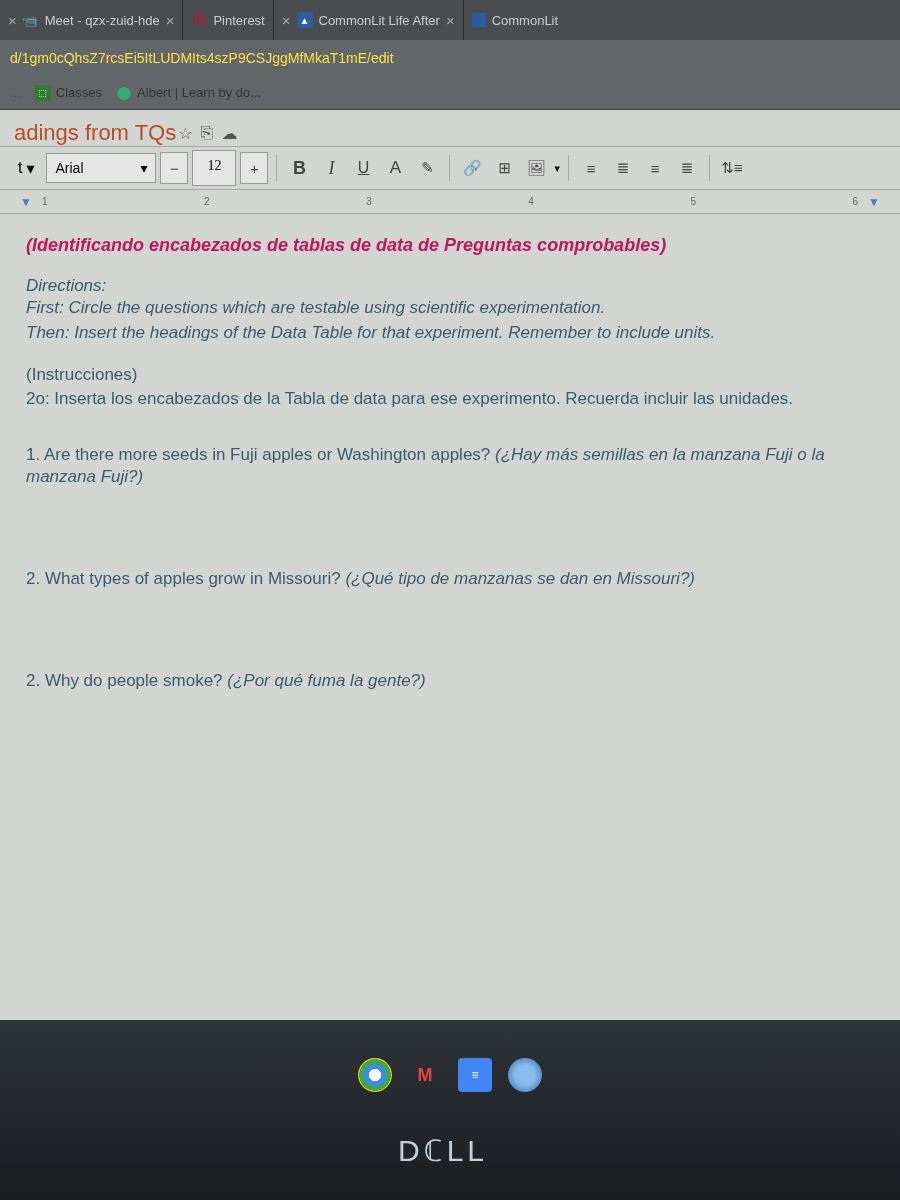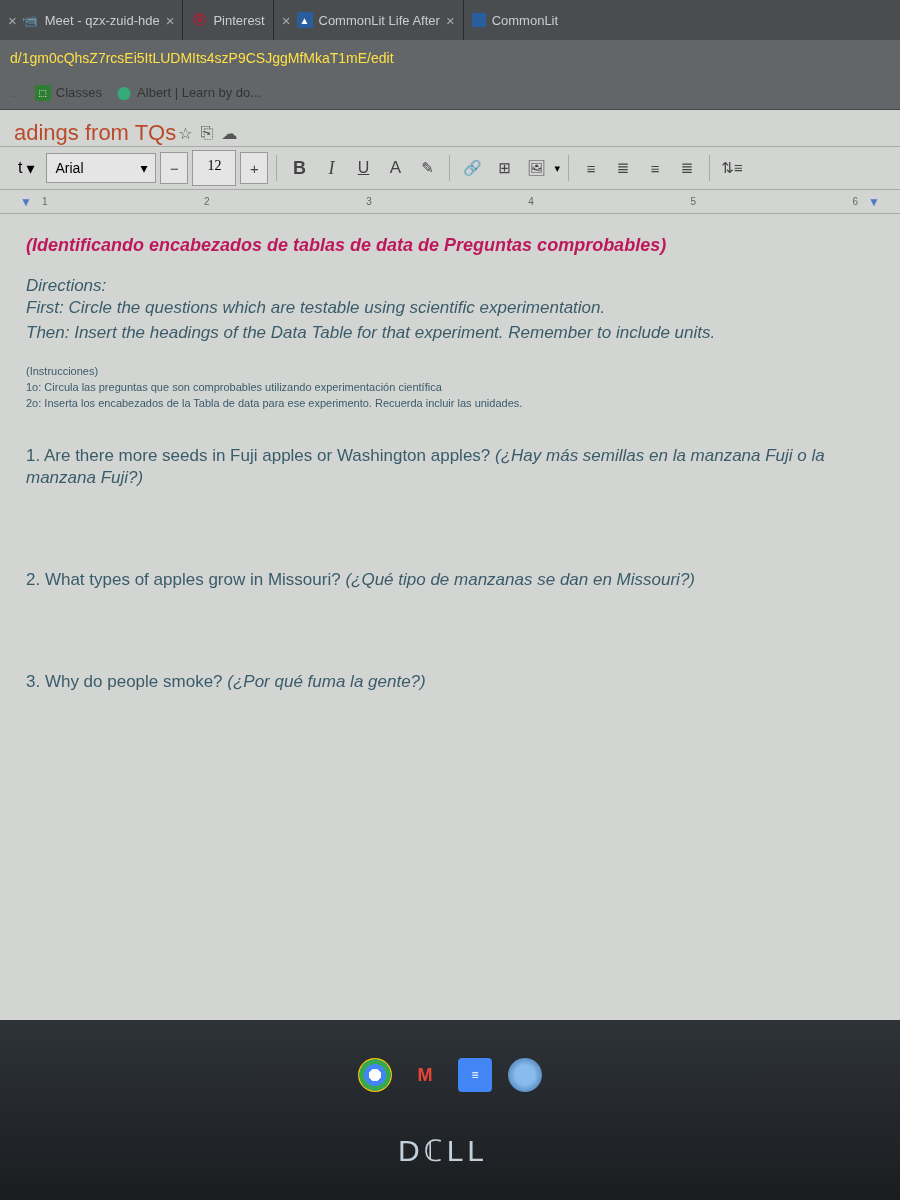--- a/index.html
+++ b/index.html
@@ -29,21 +29,21 @@
   .italic { font-style: italic; font-family: serif; font-size: 18px; }
   .underline { text-decoration: underline; font-size: 16px; }
   .ruler { height: 24px; background: #d3d5d3; position: relative; border-bottom: 1px solid #aaa; font-size: 10px; color: #666; display:flex; align-items:center; padding:0 20px; }
   .ruler-arrow { color: #4a7bc7; font-size: 12px; }
   .ruler-marks { flex:1; display:flex; justify-content:space-between; padding:0 10px; }
   .doc-body { background: #d3d5d3; padding: 20px 26px; font-size: 16px; line-height: 1.3; color: #3a5c6a; }
   .heading1 { font-weight: bold; font-size: 18px; color: #3a5560; margin-bottom: 2px; }
   .heading2 { font-weight: bold; font-style: italic; font-size: 18px; color: #be185d; margin-bottom: 18px; }
   .dir-label { font-style: italic; font-size: 17px; color: #3a5c6a; }
   .dir-en { font-style: italic; font-size: 17px; color: #3a5c6a; margin-bottom: 2px;}
-  .instr-es { color: #3a5c6a; font-size: 11px; margin-bottom: 2px;}
+  .instr-es { color: #3a5c6a; font-size: 17px; margin-bottom: 2px;}
   .instr-block { margin-top: 20px; }
   .question { margin-top: 34px; font-size: 17px; color: #3a5c6a; }
   .question .es { font-style: italic; }
   .taskbar { position: absolute; bottom: 100px; left: 0; right: 0; height: 50px; display: flex; justify-content: center; align-items: center; gap: 16px; }
   .tb-appicon { width: 34px; height: 34px; border-radius: 4px; display:flex; align-items:center; justify-content:center; font-weight:bold; font-size:18px; }
   .dell-logo { position: absolute; bottom: 30px; left: 0; right: 14px; text-align: center; color: #c3d0db; font-size: 30px; letter-spacing: 4px; font-weight: 500; font-family: Arial, sans-serif; }
   .below-screen { position:absolute; bottom:0; left:0; right:0; height:180px; background:linear-gradient(#2e3338,#1a1d20); }
   .screen { position:relative; height:1020px; background:#d3d5d3; }
 </style>
 </head>
@@ -149,32 +149,31 @@
 
     <div class="doc-body">
       <div class="heading2">(Identificando encabezados de tablas de data de Preguntas comprobables)</div>
 
       <div class="dir-label">Directions:</div>
       <div class="dir-en">First:  Circle the questions which are testable using scientific experimentation.</div>
       <div class="dir-en">Then: Insert the headings of the Data Table for that experiment. Remember to include units.</div>
 
       <div class="instr-block">
         <div class="instr-es">(Instrucciones)</div>
-        <div class="instr-es">1o:  Circula las preguntas que son comprobables utilizando experimentación científica</div>
         <div class="instr-es">2o:  Inserta los encabezados de la Tabla de data para ese experimento.  Recuerda incluir las unidades.</div>
       </div>
 
       <div class="question">
         <span>1. Are there more seeds in Fuji apples or Washington apples? </span><span class="es">(¿Hay más semillas en la manzana Fuji o la manzana Fuji?)</span>
       </div>
       <div class="question" style="margin-top:80px;">
         <span>2. What types of apples grow in Missouri? </span><span class="es">(¿Qué tipo de manzanas se dan en Missouri?)</span>
       </div>
       <div class="question" style="margin-top:80px;">
-        <span>3. Why do people smoke? </span><span class="es">(¿Por qué fuma la gente?)</span>
+        <span>2. Why do people smoke? </span><span class="es">(¿Por qué fuma la gente?)</span>
       </div>
     </div>
   </div>
 </div>
 
 <div class="below-screen">
   <div class="taskbar">
     <div class="tb-appicon" style="background:radial-gradient(circle,#fff 25%,#4285f4 26% 45%,#34a853 46% 65%,#fbbc05 66% 85%,#ea4335 86%);border-radius:50%;"></div>
     <div class="tb-appicon" style="color:#ea4335;">M</div>
     <div class="tb-appicon" style="background:#4285f4;color:#fff;font-size:12px;">≡</div>

